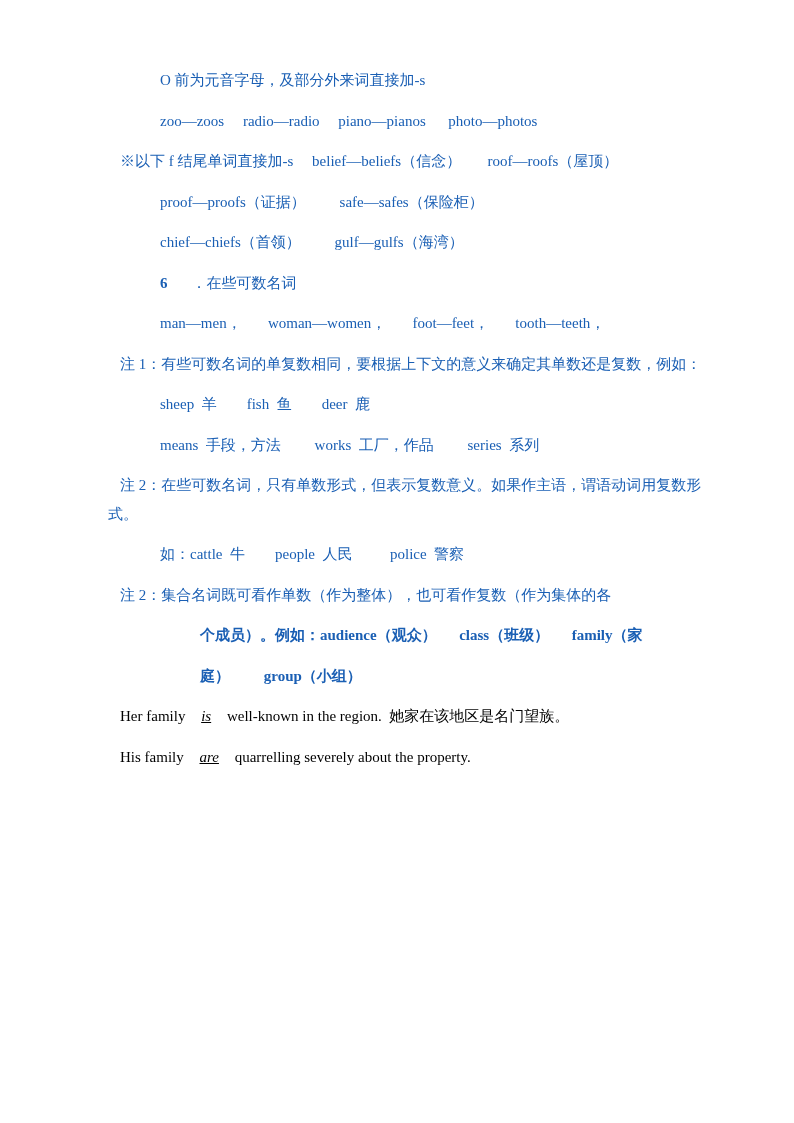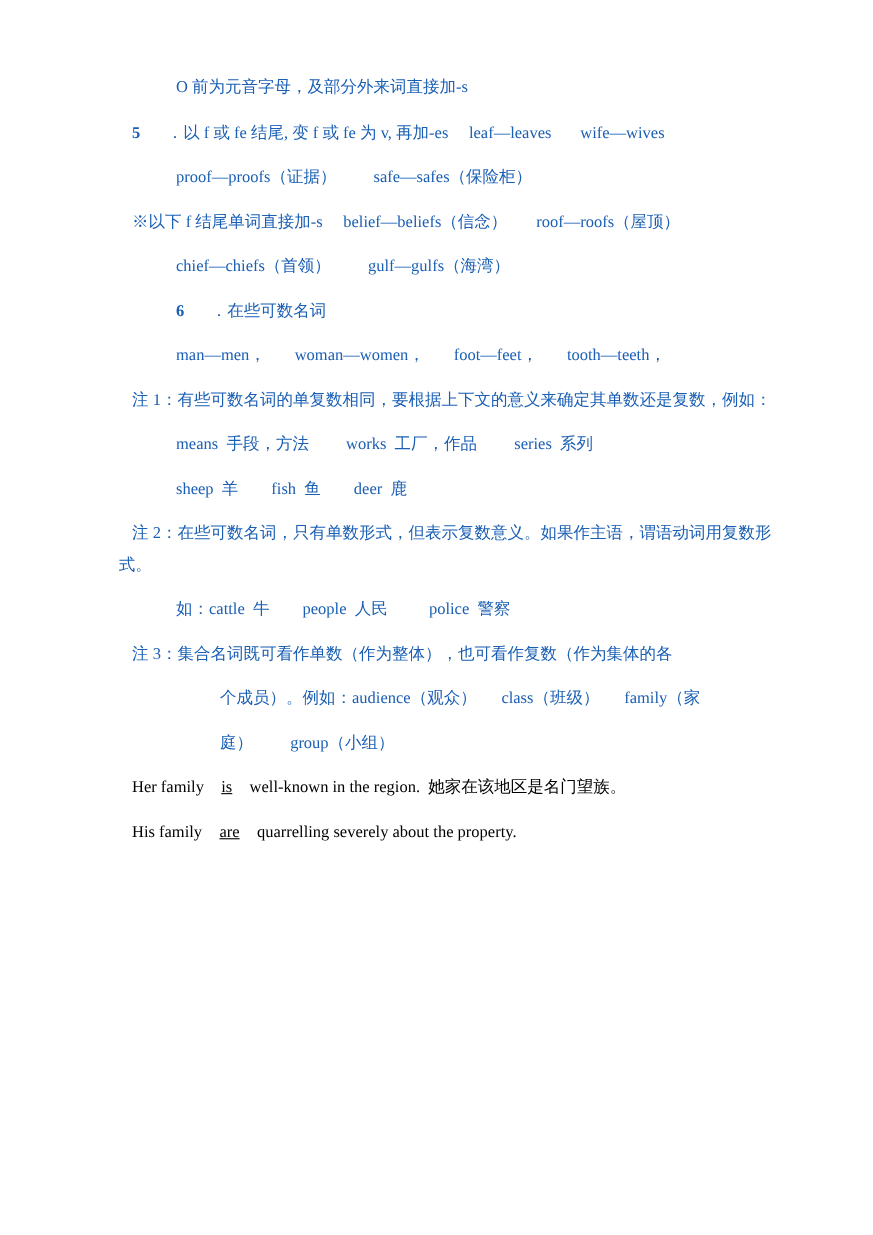--- a/index.html
+++ b/index.html
@@ -18,89 +18,91 @@
       line-height: 1.8;
     }
     .blue {
       color: #1a5fb4;
     }
     .indent-1 {
       padding-left: 40px;
     }
     .indent-2 {
       padding-left: 80px;
+      font-weight: bold;
     }
     .line {
       margin-bottom: 2px;
       line-height: 1.9;
     }
     .bold-num {
       font-weight: bold;
     }
     u {
       text-decoration: underline;
+      font-style: italic;
     }
   </style>
 </head>
 <body>
 
 <div>
 
   <div class="line indent-1">
     <span class="blue">O 前为元音字母，及部分外来词直接加-s</span>
   </div>
 
+  <div class="line indent-1">
+    <span class="blue">zoo—zoos &nbsp;&nbsp;&nbsp; radio—radio &nbsp;&nbsp;&nbsp; piano—pianos &nbsp;&nbsp;&nbsp;&nbsp; photo—photos</span>
+  </div>
+
 
   <div class="line">
-    <span class="blue bold-num">5</span><span class="blue">．以 f 或 fe 结尾, 变 f 或 fe 为 v, 再加-es &nbsp;&nbsp;&nbsp; leaf—leaves &nbsp;&nbsp;&nbsp;&nbsp;&nbsp; wife—wives</span>
+    <span class="blue">※以下 f 结尾单词直接加-s &nbsp;&nbsp;&nbsp; belief—beliefs（信念）&nbsp;&nbsp;&nbsp;&nbsp;&nbsp;&nbsp; roof—roofs（屋顶）</span>
   </div>
 
   <div class="line indent-1">
     <span class="blue">proof—proofs（证据）&nbsp;&nbsp;&nbsp;&nbsp;&nbsp;&nbsp;&nbsp;&nbsp; safe—safes（保险柜）</span>
-  </div>
-
-  <div class="line">
-    <span class="blue">※以下 f 结尾单词直接加-s &nbsp;&nbsp;&nbsp; belief—beliefs（信念）&nbsp;&nbsp;&nbsp;&nbsp;&nbsp;&nbsp; roof—roofs（屋顶）</span>
   </div>
 
   <div class="line indent-1">
     <span class="blue">chief—chiefs（首领）&nbsp;&nbsp;&nbsp;&nbsp;&nbsp;&nbsp;&nbsp;&nbsp; gulf—gulfs（海湾）</span>
   </div>
 
   <div class="line indent-1">
     <span class="blue bold-num">6</span><span class="blue">．在些可数名词</span>
   </div>
 
   <div class="line indent-1">
     <span class="blue">man—men，&nbsp;&nbsp;&nbsp;&nbsp;&nbsp;&nbsp; woman—women，&nbsp;&nbsp;&nbsp;&nbsp;&nbsp;&nbsp; foot—feet，&nbsp;&nbsp;&nbsp;&nbsp;&nbsp;&nbsp; tooth—teeth，</span>
   </div>
 
 
   <div class="line">
     <span class="blue">注 1：有些可数名词的单复数相同，要根据上下文的意义来确定其单数还是复数，例如：</span>
   </div>
 
   <div class="line indent-1">
-    <span class="blue">means &nbsp;手段，方法 &nbsp;&nbsp;&nbsp;&nbsp;&nbsp;&nbsp;&nbsp; works &nbsp;工厂，作品 &nbsp;&nbsp;&nbsp;&nbsp;&nbsp;&nbsp;&nbsp; series &nbsp;系列</span>
+    <span class="blue">sheep &nbsp;羊 &nbsp;&nbsp;&nbsp;&nbsp;&nbsp;&nbsp; fish &nbsp;鱼 &nbsp;&nbsp;&nbsp;&nbsp;&nbsp;&nbsp; deer &nbsp;鹿</span>
   </div>
 
   <div class="line indent-1">
-    <span class="blue">sheep &nbsp;羊 &nbsp;&nbsp;&nbsp;&nbsp;&nbsp;&nbsp; fish &nbsp;鱼 &nbsp;&nbsp;&nbsp;&nbsp;&nbsp;&nbsp; deer &nbsp;鹿</span>
+    <span class="blue">means &nbsp;手段，方法 &nbsp;&nbsp;&nbsp;&nbsp;&nbsp;&nbsp;&nbsp; works &nbsp;工厂，作品 &nbsp;&nbsp;&nbsp;&nbsp;&nbsp;&nbsp;&nbsp; series &nbsp;系列</span>
   </div>
 
   <div class="line">
     <span class="blue">注 2：在些可数名词，只有单数形式，但表示复数意义。如果作主语，谓语动词用复数形式。</span>
   </div>
 
   <div class="line indent-1">
     <span class="blue">如：cattle &nbsp;牛 &nbsp;&nbsp;&nbsp;&nbsp;&nbsp;&nbsp; people &nbsp;人民 &nbsp;&nbsp;&nbsp;&nbsp;&nbsp;&nbsp;&nbsp;&nbsp; police &nbsp;警察</span>
   </div>
 
   <div class="line">
-    <span class="blue">注 3：集合名词既可看作单数（作为整体），也可看作复数（作为集体的各</span>
+    <span class="blue">注 2：集合名词既可看作单数（作为整体），也可看作复数（作为集体的各</span>
   </div>
   <div class="line indent-2">
     <span class="blue">个成员）。例如：audience（观众）&nbsp;&nbsp;&nbsp;&nbsp;&nbsp; class（班级）&nbsp;&nbsp;&nbsp;&nbsp;&nbsp; family（家</span>
   </div>
   <div class="line indent-2">
     <span class="blue">庭）&nbsp;&nbsp;&nbsp;&nbsp;&nbsp;&nbsp;&nbsp;&nbsp; group（小组）</span>
   </div>
 
   <div class="line">
     <span>Her family <u>is</u> well-known in the region. &nbsp;她家在该地区是名门望族。</span>

